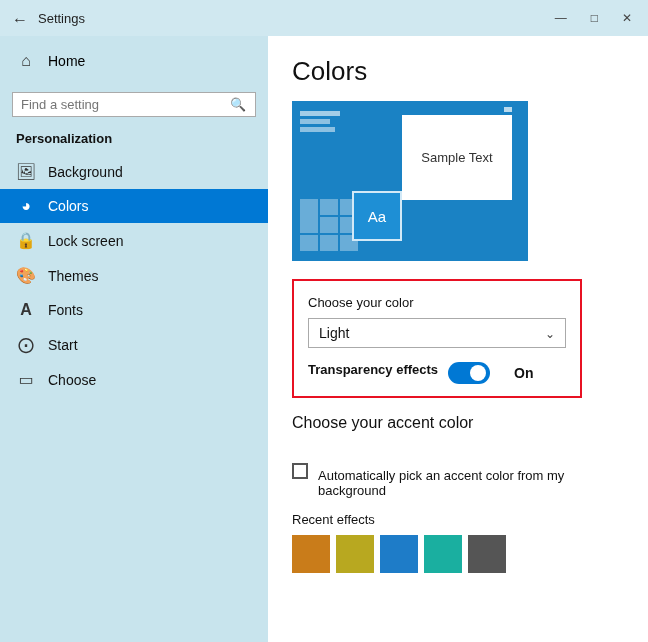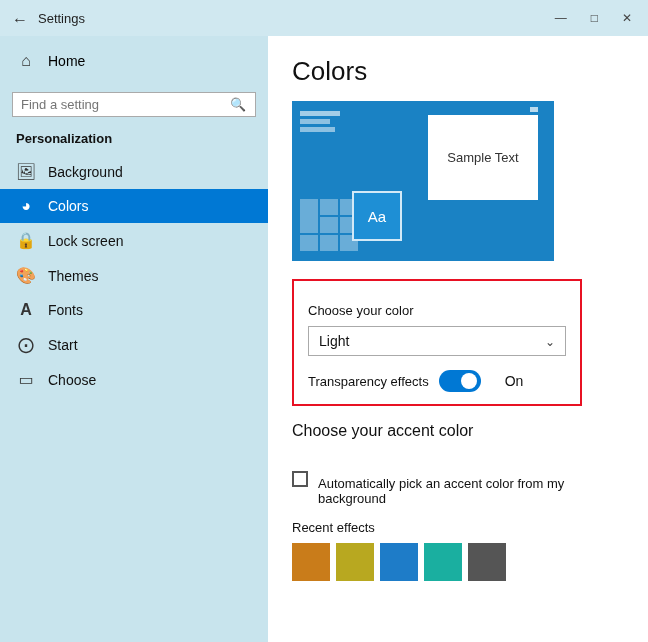--- a/index.html
+++ b/index.html
@@ -127,21 +127,21 @@
 
     .page-title {
       font-size: 26px;
       font-weight: 300;
       color: #111;
       margin-bottom: 14px;
     }
 
     
     .preview-area {
-      width: 262px;
+      width: 236px;
       height: 160px;
       background: #1a82c4;
       margin-bottom: 18px;
       position: relative;
       overflow: hidden;
     }
     .preview-white-box {
       position: absolute;
       right: 16px;
       top: 14px;
@@ -165,21 +165,21 @@
       display: flex;
       align-items: center;
       justify-content: center;
       color: #fff;
       font-size: 15px;
     }
 
     
     .highlight-box {
       border: 2px solid #e81123;
-      padding: 22px 14px 12px;
+      padding: 14px 14px 12px;
       margin-bottom: 16px;
       width: 290px;
     }
     .section-label {
       font-size: 13px;
       color: #111;
       margin-bottom: 8px;
     }
     .dropdown {
       display: flex;
@@ -194,22 +194,23 @@
     .dropdown-value {
       font-size: 14px;
       color: #111;
     }
     .dropdown-chevron {
       font-size: 12px;
       color: #444;
     }
     .transparency-row {
       display: flex;
-      align-items: center;
+      align-items: flex-start;
       gap: 0;
+      font-weight: bold;
     }
     .transparency-label {
       font-size: 13px;
       color: #111;
       margin-right: 10px;
     }
     
     .toggle-wrapper {
       display: flex;
       align-items: center;

